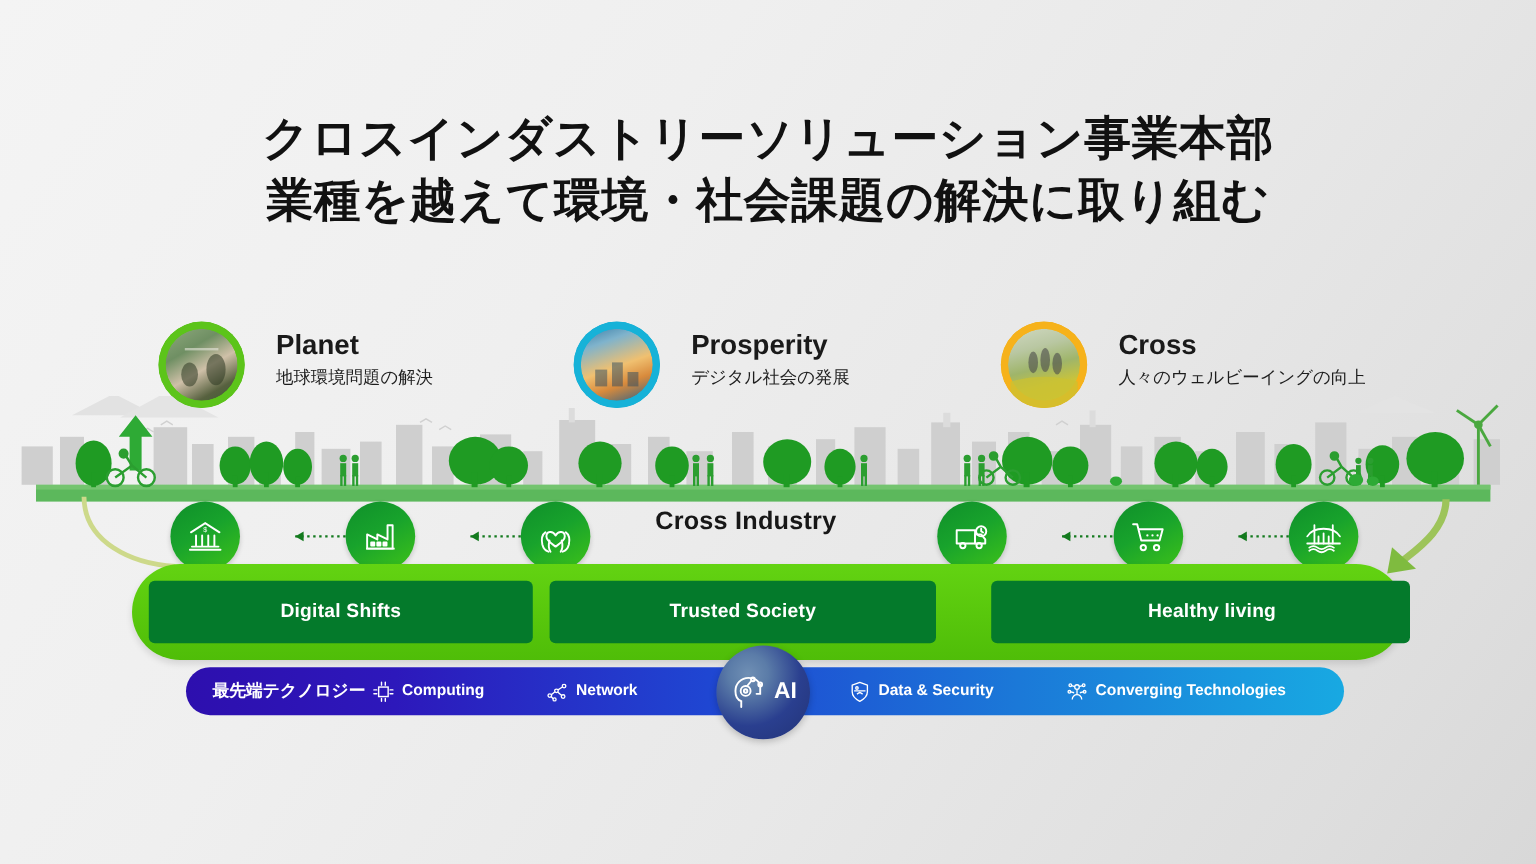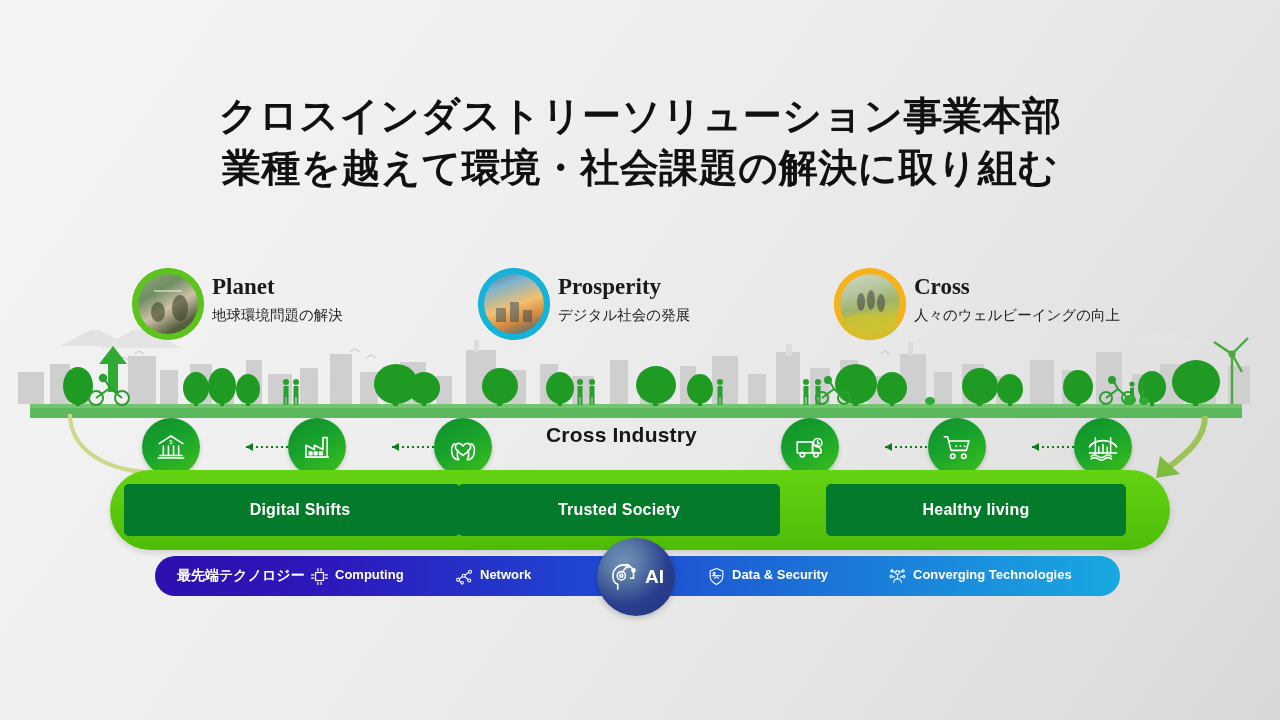--- a/index.html
+++ b/index.html
@@ -24,21 +24,21 @@
   .scenery svg{display:block;}
 
   
   .pillars{position:absolute;left:0;top:268px;width:1280px;height:86px;}
   .pillar{position:absolute;display:flex;align-items:flex-start;}
   .pillar-ring{
     width:72px;height:72px;border-radius:50%;flex:0 0 auto;
     display:block;position:relative;overflow:hidden;
   }
   .pillar-ring .ring-img{position:absolute;inset:6px;border-radius:50%;overflow:hidden;}
-  .pillar-txt{margin-left:8px;padding-top:6px;font-family:Liberation Serif, serif;}
+  .pillar-txt{margin-left:26px;padding-top:6px;}
   .pillar-name{font-size:23px;font-weight:bold;color:#1a1a1a;line-height:26px;}
   .pillar-sub{font-size:14.5px;color:#1d1d1d;line-height:22px;margin-top:4px;white-space:nowrap;}
 
   
   .ci-label{
     position:absolute;left:546px;top:423px;
     font-size:21px;font-weight:bold;color:#171717;letter-spacing:.2px;
   }
   .ind-circle{
     position:absolute;width:58px;height:58px;border-radius:50%;
@@ -427,27 +427,27 @@
       <path d="M11 27 V9 M29 27 V9"></path>
       <path d="M4 20 C10 10 30 10 36 20"></path>
       <path d="M4 27 H36"></path>
       <path d="M15 27 V20 M20 27 V17 M25 27 V20"></path>
       <path d="M6 31 q4 -3 8 0 q4 3 8 0 q4 -3 8 0"></path>
       <path d="M6 34 q4 -3 8 0 q4 3 8 0 q4 -3 8 0"></path>
     </svg>
   </div>
 
   <div class="capsule">
-    <div class="cap-inner" style="left:14px;width:320px;padding-left:16px;">
+    <div class="cap-inner" style="left:14px;width:320px;">
       <span>Digital Shifts</span>
     </div>
     <div class="cap-inner" style="left:348px;width:322px;">
       <span>Trusted Society</span>
     </div>
-    <div class="cap-inner" style="left:716px;width:300px;">
+    <div class="cap-inner" style="left:716px;width:330px;padding-left:19px;">
       <span>Healthy living</span>
     </div>
   </div>
 
   <div class="techbar">
 
     <div class="tech-item" style="left:22px;">
       <span class="tech-jp">最先端テクノロジー</span>
     </div>
 

